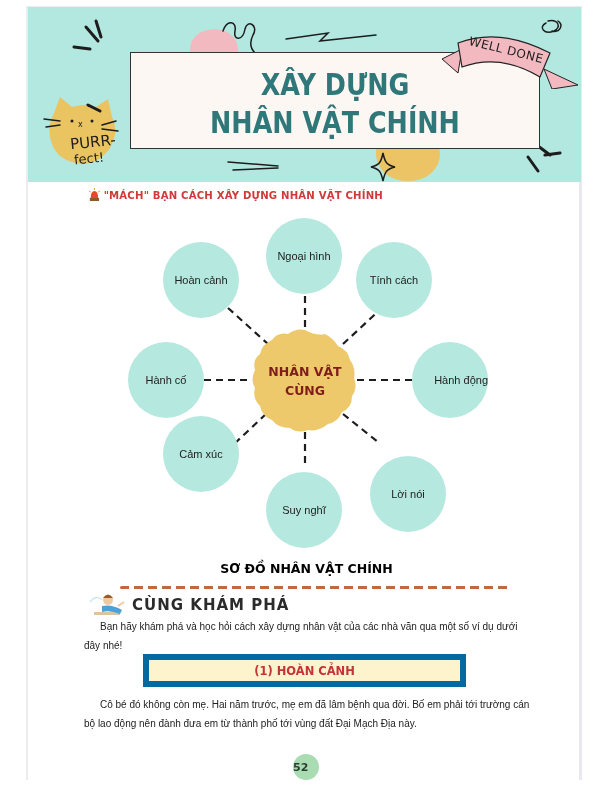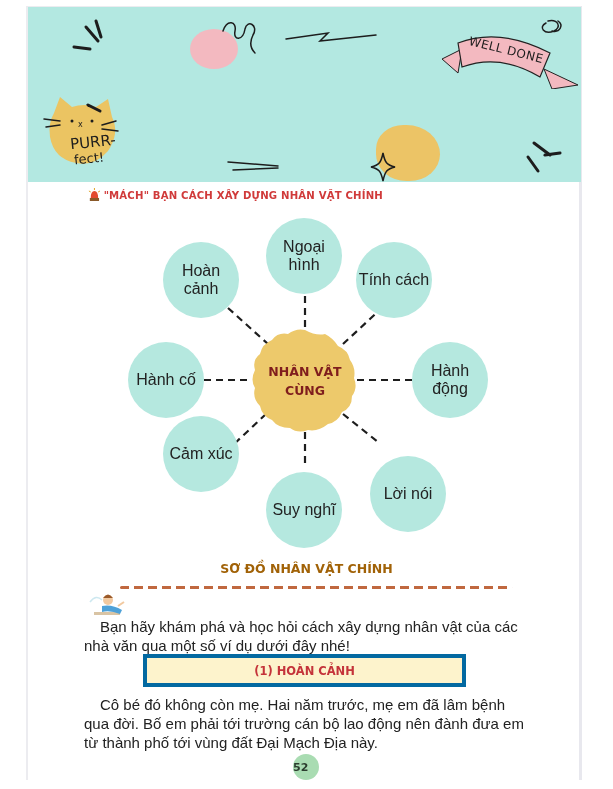--- a/index.html
+++ b/index.html
@@ -6,29 +6,29 @@
   body { width:613px; height:789px; position:relative; overflow:hidden; font-family:"DejaVu Sans", sans-serif; }
   .page { position:absolute; left:26px; top:6px; width:556px; height:774px; background:#ffffff; border-left:2px solid #ececf0; border-right:3px solid #e8e8ee; border-top:1px solid #ececf0; box-sizing:border-box; }
   .header { position:absolute; left:28px; top:7px; width:553px; height:175px; background:#b3e8e1; overflow:hidden; }
   .blob { position:absolute; border-radius:50%; }
   .banner { position:absolute; left:102px; top:45px; width:410px; height:97px; background:#fcf7f2; border:1.5px solid #333; box-sizing:border-box; text-align:center; }
   .title { font-family:"DejaVu Sans", sans-serif; font-weight:bold; color:#2f7779; font-size:31px; line-height:38px; letter-spacing:0px; transform:scaleX(0.82); transform-origin:center; }
   .title1 { margin-top:12px; }
   .ribbon { position:absolute; left:412px; top:22px; width:140px; height:46px; }
   .section-head { position:absolute; left:88px; top:188px; font-size:11px; font-weight:bold; color:#d03a3a; letter-spacing:0.2px; font-family:"DejaVu Sans", sans-serif; transform:scaleX(0.92); transform-origin:left; white-space:nowrap; display:flex; align-items:center; }
   .siren { width:14px; height:14px; margin-right:3px; position:relative; }
-  .node { position:absolute; width:76px; height:76px; border-radius:50%; background:#b5e8df; display:flex; align-items:center; justify-content:center; font-size:16px; color:#222; font-family:"Liberation Sans", sans-serif; text-align:center; }
+  .node { position:absolute; width:76px; height:76px; border-radius:50%; background:#b5e8df; display:flex; align-items:center; justify-content:center; font-size:11px; color:#222; font-family:"Liberation Sans", sans-serif; text-align:center; }
   .center-label { position:absolute; left:253px; top:331px; width:104px; height:100px; display:flex; align-items:center; justify-content:center; text-align:center; color:#7f1d1d; font-weight:bold; font-size:12.5px; line-height:19px; font-family:"DejaVu Sans", sans-serif; }
-  .diagram-caption { position:absolute; left:0; width:613px; top:561px; text-align:center; color:#a16207; font-weight:bold; font-size:12.5px; font-family:"DejaVu Sans", sans-serif; }
+  .diagram-caption { position:absolute; left:0; width:613px; top:561px; text-align:center; color:#000000; font-weight:bold; font-size:12.5px; font-family:"DejaVu Sans", sans-serif; }
   .dash-line { position:absolute; left:120px; top:586px; width:392px; height:3px; background:repeating-linear-gradient(90deg,#c0683f 0 9px, transparent 9px 14px); border-radius:2px; }
   .explore-head { position:absolute; left:88px; top:592px; display:flex; align-items:center; }
   .explore-title { font-size:15px; font-weight:bold; color:#2b2b2b; letter-spacing:1px; font-family:"DejaVu Sans", sans-serif; margin-left:4px; }
-  .para { position:absolute; left:84px; width:450px; font-size:15px; line-height:19px; color:#222; font-family:"Liberation Sans", sans-serif; }
+  .para { position:absolute; left:84px; width:450px; font-size:10px; line-height:19px; color:#222; font-family:"Liberation Sans", sans-serif; }
   .para .indent { display:inline-block; width:16px; }
-  .box { position:absolute; left:143px; top:654px; width:323px; height:33px; background:#fdf3cc; border:4px solid #0369a1; box-sizing:border-box; display:flex; align-items:center; justify-content:center; color:#c4333a; font-weight:bold; font-size:11.5px; font-family:"DejaVu Sans", sans-serif; }
+  .box { position:absolute; left:143px; top:654px; width:323px; height:33px; background:#fdf3cc; border:6px solid #0369a1; box-sizing:border-box; display:flex; align-items:center; justify-content:center; color:#c4333a; font-weight:bold; font-size:11.5px; font-family:"DejaVu Sans", sans-serif; }
   .page-num { position:absolute; left:293px; top:754px; width:26px; height:26px; border-radius:50%; background:#a9dcb2; display:flex; align-items:center; justify-content:flex-start; font-size:11px; font-weight:bold; color:#2c3e2f; font-family:"DejaVu Sans", sans-serif; }
 </style>
 </head>
 <body>
 
 <div class="page"></div>
 
 <div class="header">
   <div class="blob" style="left:162px;top:22px;width:48px;height:40px;background:#f3b9c0;"></div>
   <div class="blob" style="left:348px;top:118px;width:64px;height:56px;background:#ecc466;border-radius:45% 55% 50% 50%;"></div>
@@ -62,20 +62,24 @@
         <line x1="46" y1="12" x2="58" y2="18" stroke-width="3"></line>
       </g>
       <circle cx="30" cy="28" r="1.5" fill="#1d1d1d"></circle>
         <circle cx="50" cy="28" r="1.5" fill="#1d1d1d"></circle>
       <text x="36" y="34" font-size="8" fill="#1d1d1d" font-family="DejaVu Sans, sans-serif">x</text>
     </svg>
     <div style="position:absolute;left:28px;top:40px;font-size:15px;font-family:'DejaVu Sans',sans-serif;color:#1d1d1d;transform:rotate(-6deg);">PURR-</div>
     <div style="position:absolute;left:32px;top:58px;font-size:13px;font-family:'DejaVu Sans',sans-serif;color:#1d1d1d;transform:rotate(-6deg);">fect!</div>
   </div>
 
+  <div class="banner">
+    <div class="title title1">XÂY DỰNG</div>
+    <div class="title">NHÂN VẬT CHÍNH</div>
+  </div>
 
   <div class="ribbon">
     <svg width="140" height="60" style="position:absolute;left:0;top:0;">
       <path d="M2 30 L22 20 L18 44 Z" fill="#f3b9c0" stroke="#222" stroke-width="1"></path>
       <path d="M104 40 L138 56 L112 60 Z" fill="#f3b9c0" stroke="#222" stroke-width="1"></path>
       <path d="M18 14 Q60 -2 110 24 L100 48 Q60 24 22 38 Z" fill="#f3b9c0" stroke="#222" stroke-width="1.2"></path>
     </svg>
     <div style="position:absolute;left:28px;top:14px;font-size:12px;font-family:'DejaVu Sans',sans-serif;color:#1d1d1d;transform:rotate(14deg);letter-spacing:0.5px;">WELL DONE</div>
   </div>
 </div>
@@ -149,20 +153,21 @@
   <span style="position:relative;width:40px;height:26px;display:inline-block;">
     <svg width="40" height="26">
       <path d="M2 10 q6 -8 12 -2" stroke="#cde8f0" stroke-width="1.5" fill="none"></path>
       <rect x="6" y="20" width="26" height="3" fill="#d9c4a4"></rect>
       <circle cx="20" cy="8" r="5" fill="#f1c9a0"></circle>
       <path d="M15 6 q5 -7 10 0" fill="#9a5a2a"></path>
       <path d="M14 14 q10 -2 20 4 l-2 4 q-10 -4 -18 -2 z" fill="#4ea1d8"></path>
       <path d="M30 14 l6 -4" stroke="#f1c9a0" stroke-width="2"></path>
     </svg>
   </span>
+  <span class="explore-title">CÙNG KHÁM PHÁ</span>
 </div>
 
 <div class="para" style="top:617px;">
   <span class="indent"></span><span>Bạn hãy khám phá và học hỏi cách xây dựng nhân vật của các nhà văn qua một số ví dụ dưới đây nhé!</span>
 </div>
 
 <div class="box">
   <span>(1) HOÀN CẢNH</span>
 </div>
 

